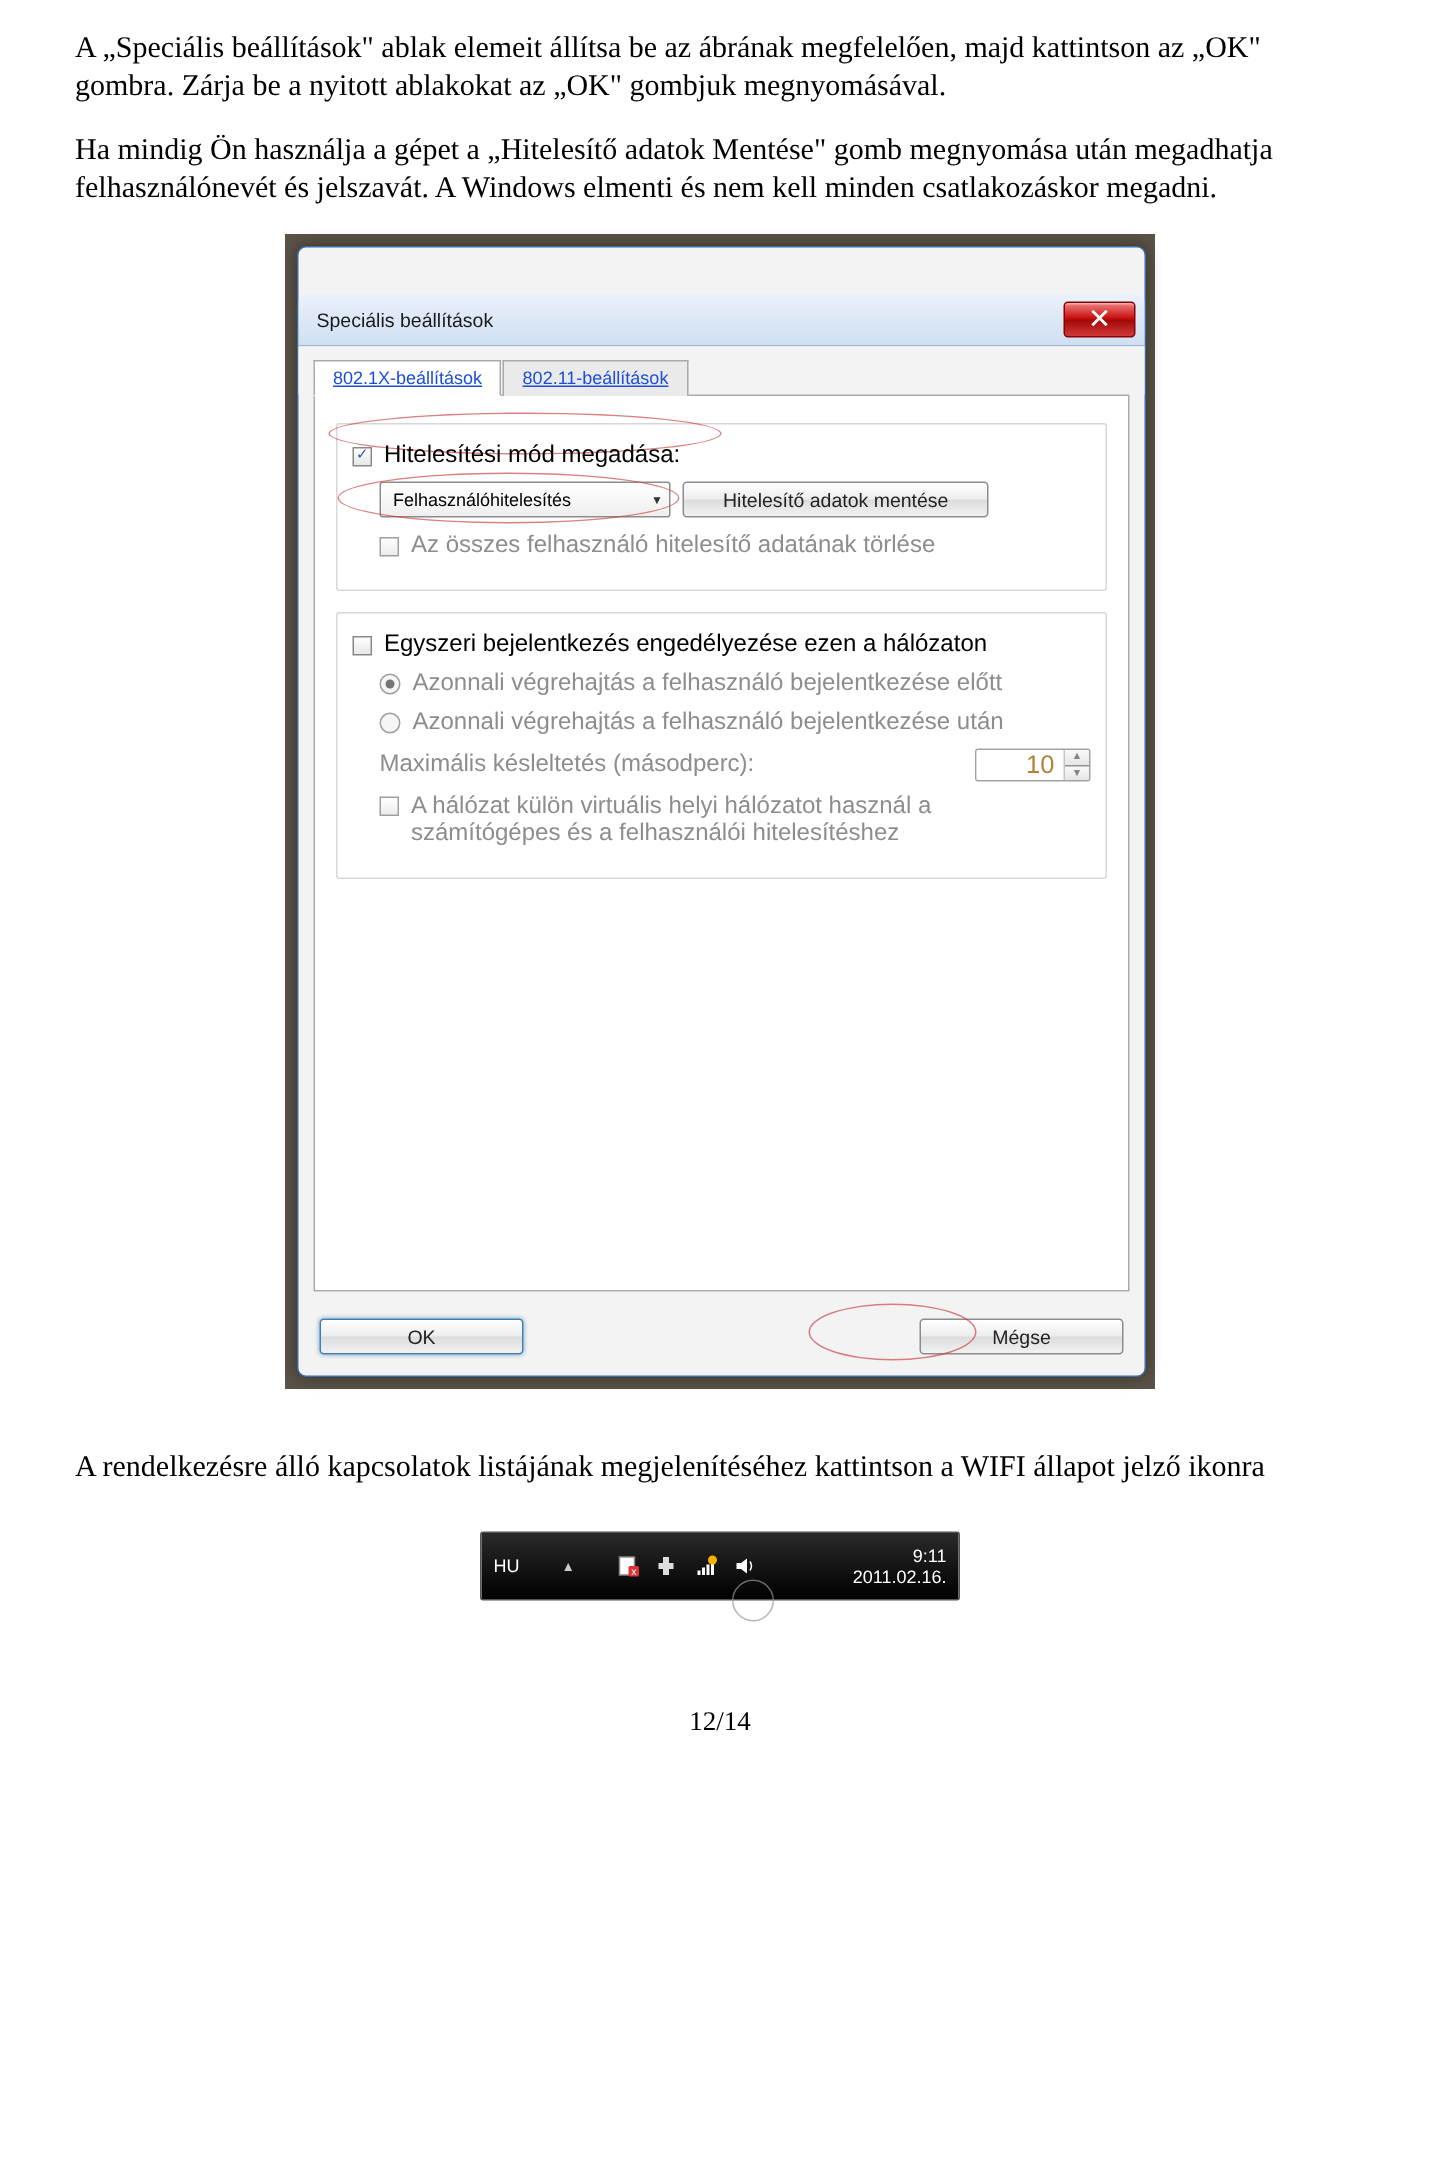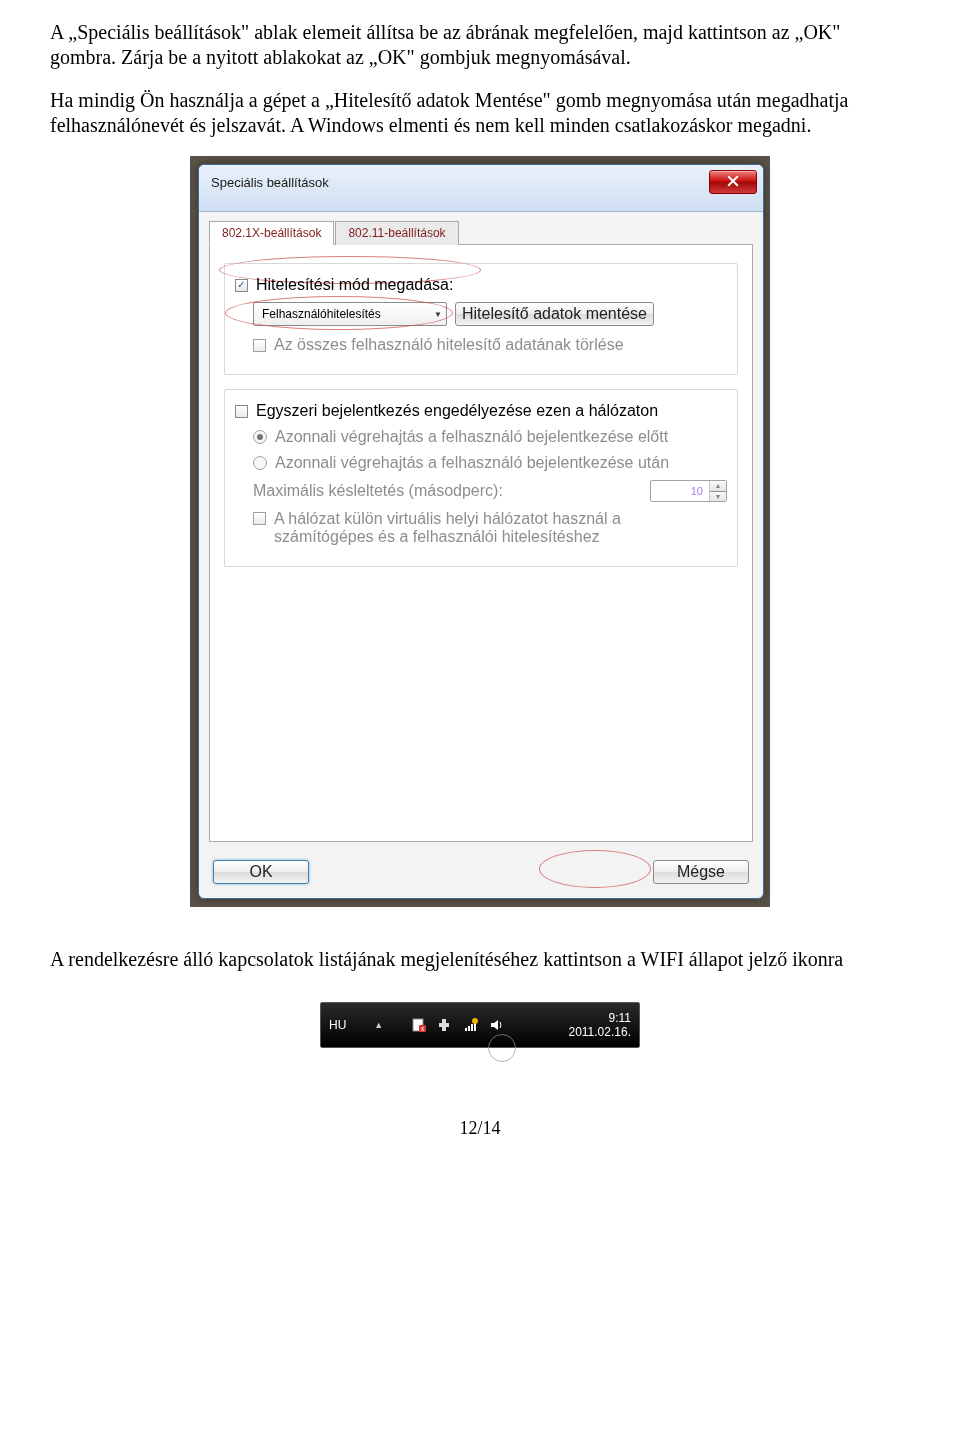--- a/index.html
+++ b/index.html
@@ -36,21 +36,22 @@
     color: #000;
     box-shadow: 0 0 10px rgba(0,0,0,0.4);
   }
   .titlebar {
     height: 34px;
     background: linear-gradient(to bottom, #eaf1fb 0%, #cfdff2 100%);
     border-bottom: 1px solid #a0b5d0;
     border-radius: 6px 6px 0 0;
     display: flex;
     align-items: center;
-    padding: 0 6px 12px 12px;
+    padding: 0 6px 0 12px;
+    margin-top: 31px;
   }
   .titlebar .title-text {
     flex: 1;
     font-size: 13px;
     color: #1a1a1a;
   }
   .close-btn {
     width: 46px;
     height: 22px;
     background: linear-gradient(to bottom, #f08080 0%, #c60b0b 48%, #a10808 52%, #d13a3a 100%);
@@ -71,21 +72,22 @@
     gap: 1px;
   }
   .tab {
     padding: 4px 12px;
     font-size: 12px;
     border: 1px solid #aaa;
     background: #eaeaea;
     border-bottom: none;
     position: relative;
     top: 1px;
-    color: #7f1d1d;
+    color: #1d4ed8;
+    text-decoration: underline;
   }
   .tab.active {
     background: #fff;
     border-bottom: 1px solid #fff;
     z-index: 2;
   }
   .tab-body {
     margin: 0 10px 10px 10px;
     background: #fff;
     border: 1px solid #aaa;
@@ -153,22 +155,22 @@
   }
   .select-box .chev {
     font-size: 8px;
     color: #333;
   }
   .win-button {
     height: 22px;
     border: 1px solid #8c8c8c;
     background: linear-gradient(to bottom,#fff 0%,#ededed 48%,#dcdcdc 52%,#f2f2f2 100%);
     border-radius: 3px;
-    font-size: 16px;
-    padding: 0 6px;
+    font-size: 13px;
+    padding: 0 26px;
     display: inline-flex;
     align-items: center;
     color: #222;
   }
   .disabled {
     color: #8d8d8d !important;
   }
   .disabled .checkbox, .disabled .radio, .disabled .select-box, .disabled .win-button, .disabled .spinner {
     opacity: 0.8;
   }
@@ -181,22 +183,22 @@
     border-radius: 2px;
     height: 20px;
     background: #fff;
     overflow: hidden;
   }
   .spinner input {
     border: none;
     width: 46px;
     text-align: right;
     padding: 0 6px;
-    font-size: 11px;
-    color: #8b5cf6;
+    font-size: 17px;
+    color: #a16207;
     background: #fff;
   }
   .spinner .arrows {
     width: 16px;
     display: flex;
     flex-direction: column;
     border-left: 1px solid #b8b8b8;
   }
   .spinner .arrows div {
     flex: 1;

